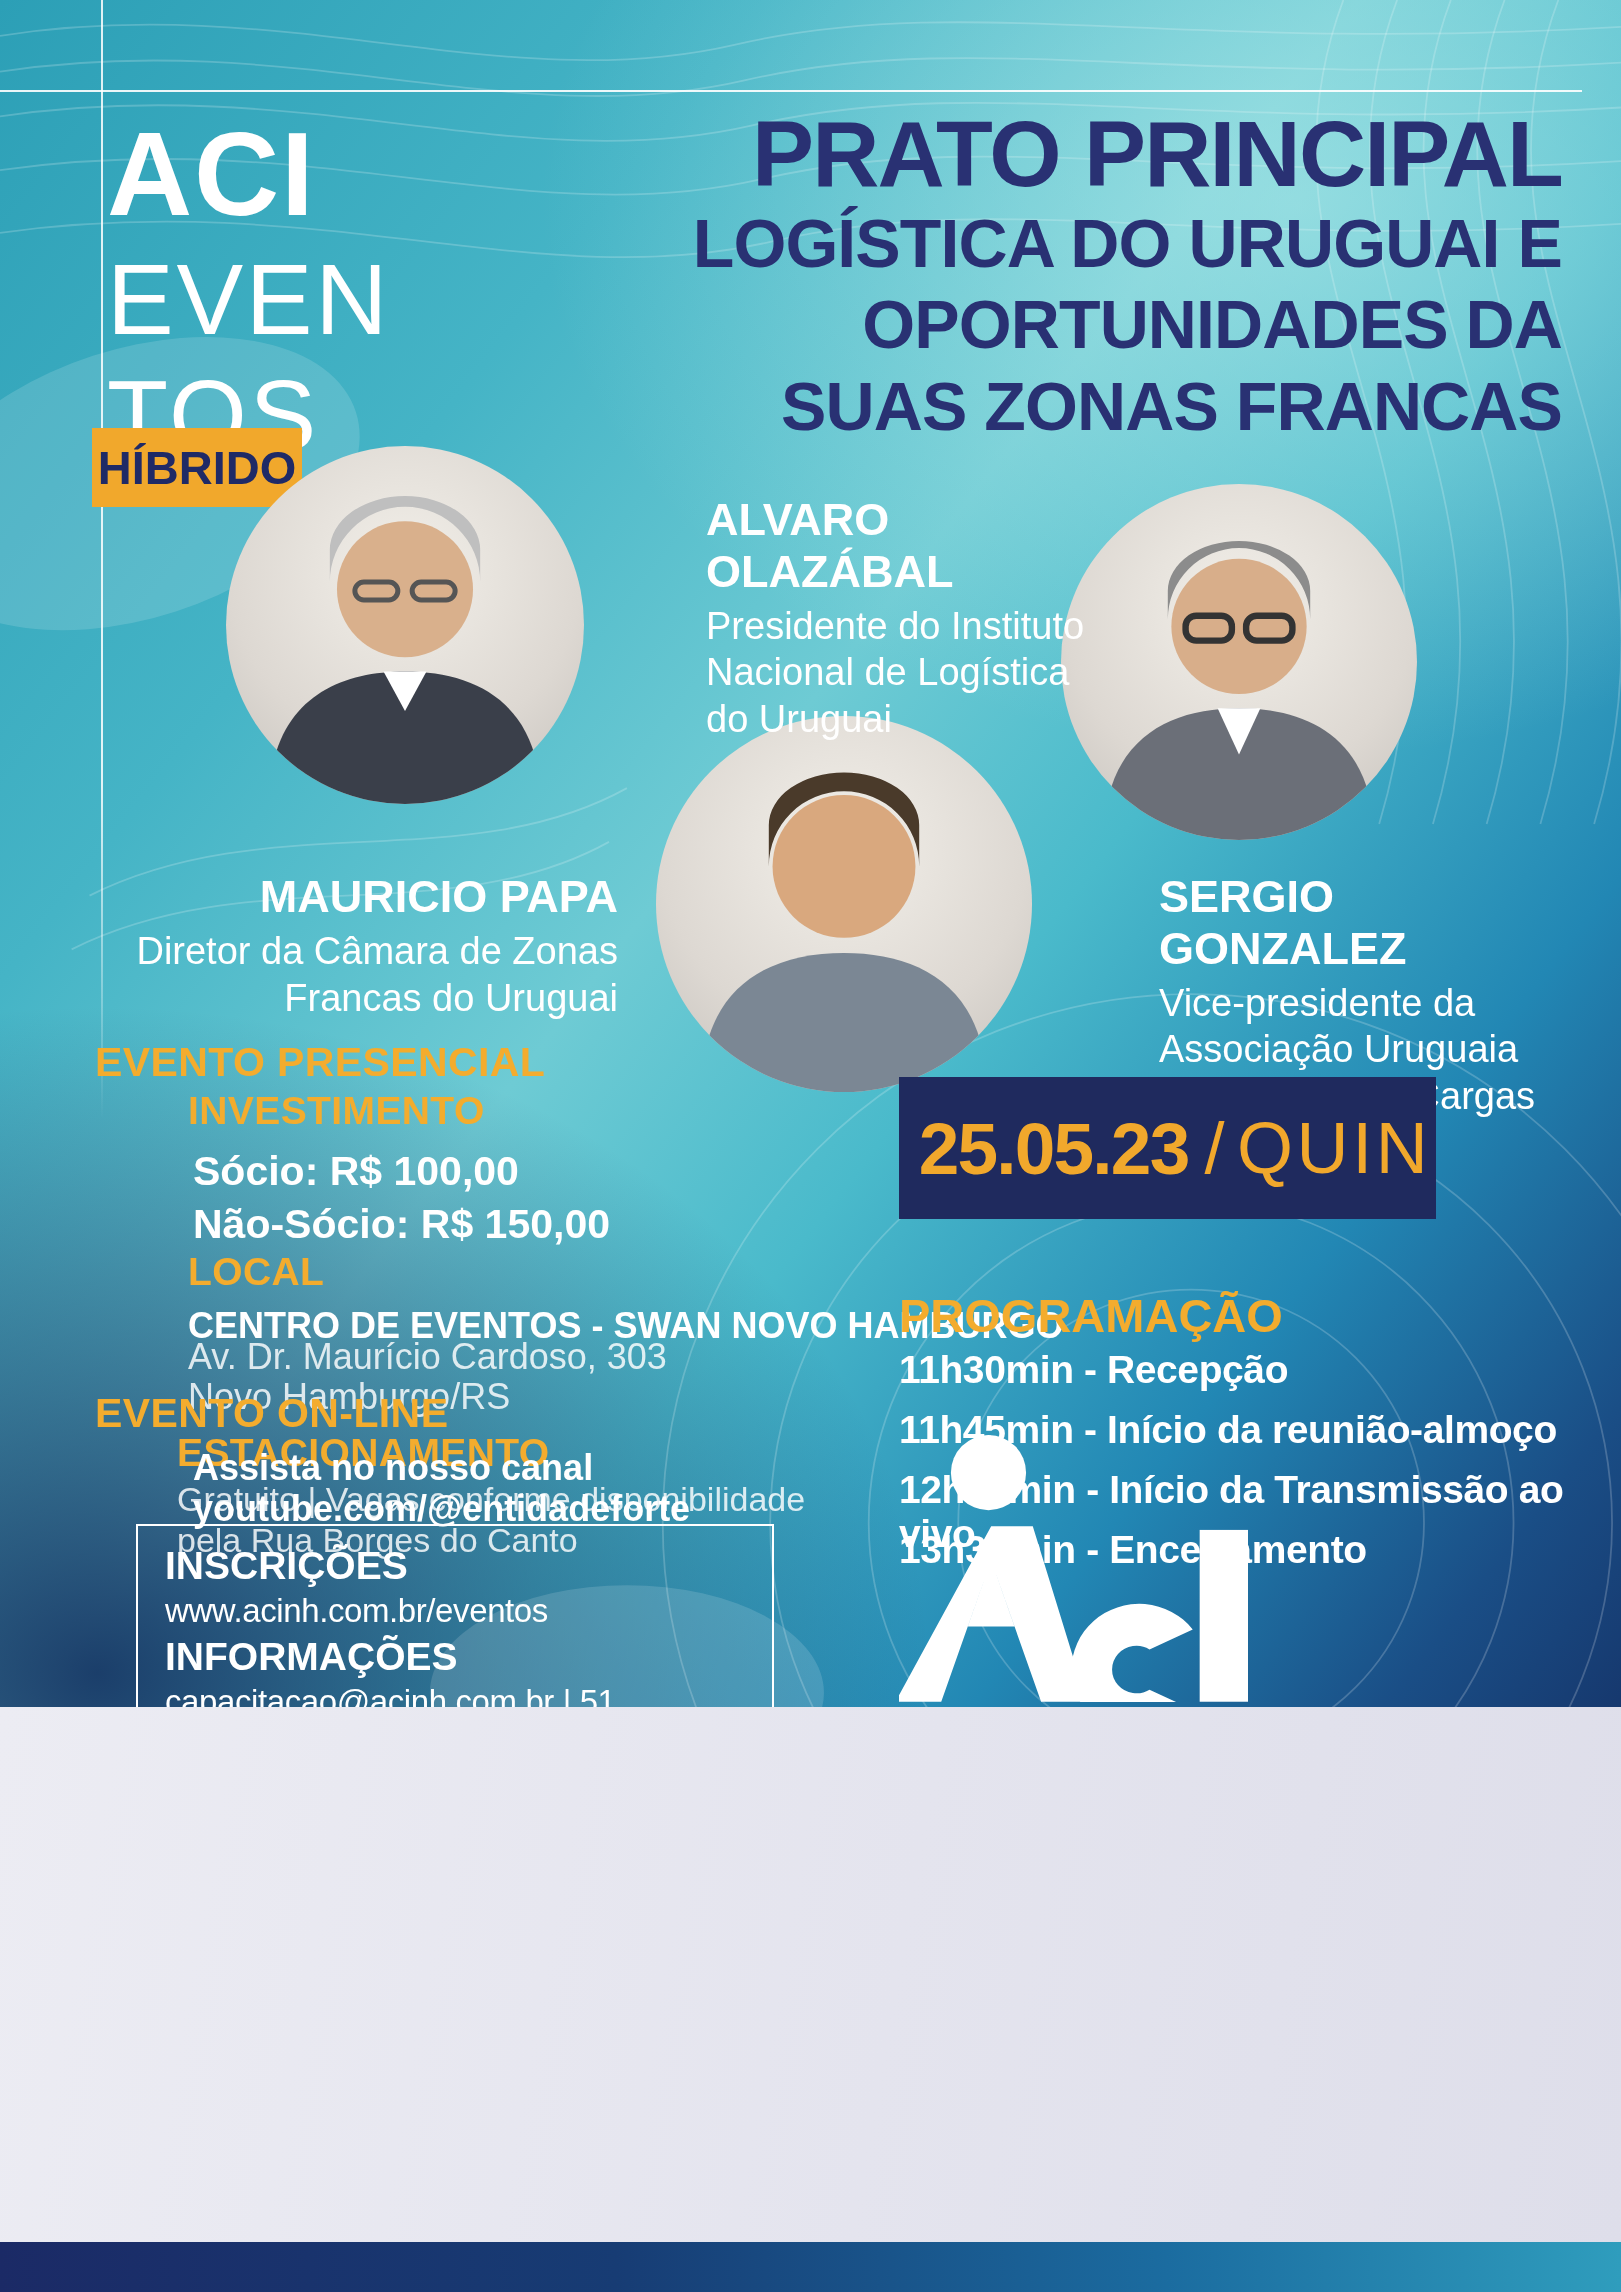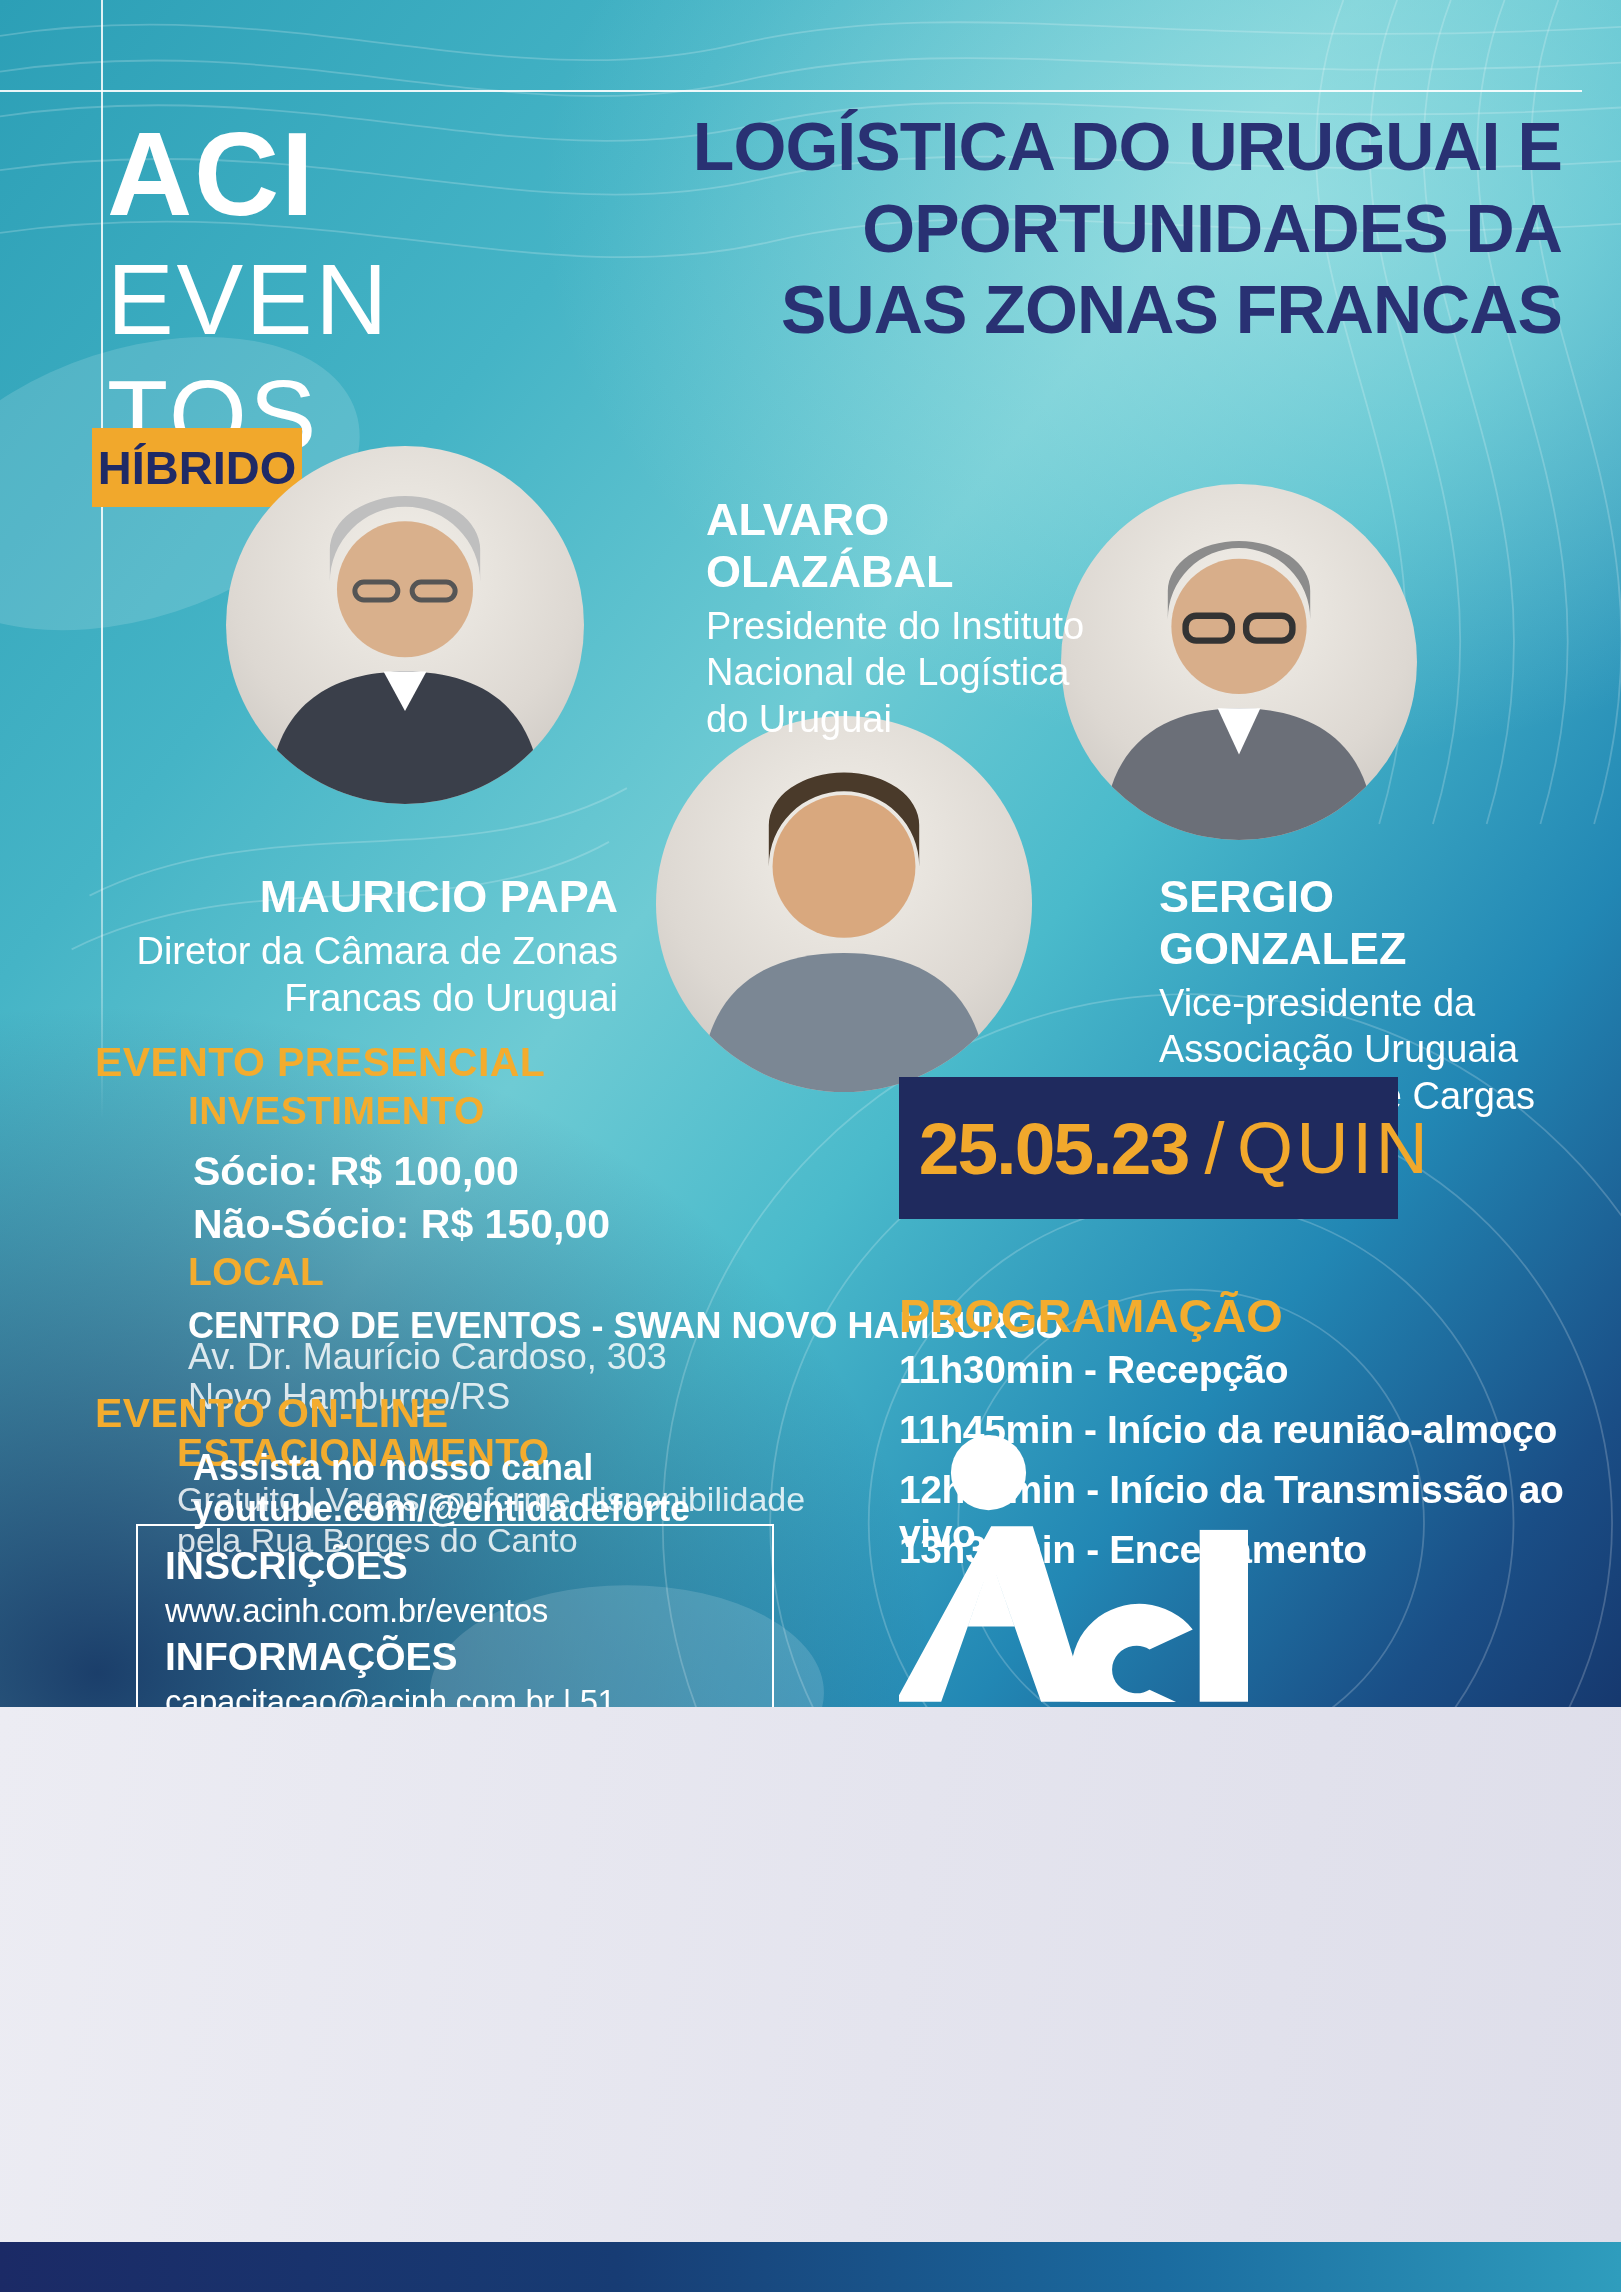--- a/index.html
+++ b/index.html
@@ -35,21 +35,21 @@
   .cap .nm{font-size:45px;font-weight:bold;line-height:1.15;}
   .cap .rl{font-size:38px;font-weight:normal;line-height:1.22;margin-top:5.4px;}
   
   .h-yel{position:absolute;color:#F3AC2E;font-weight:bold;font-size:41px;letter-spacing:0.4px;}
   .h-yel.sm{font-size:39px;}
   .t-wb{position:absolute;color:#fff;font-weight:bold;font-size:41px;margin-top:12px;}
   .t-wb.sm{font-size:36px;}
   .t-wl{position:absolute;color:rgba(255,255,255,.82);font-size:36px;}
   .t-wl.sm{font-size:34px;}
   
-  .datebox{position:absolute;left:899px;top:1077px;width:499px;height:142px;background:#1F2A5E;
+  .datebox{position:absolute;left:899px;top:1077px;width:537px;height:142px;background:#1F2A5E;
            display:flex;align-items:center;padding-left:19.7px;box-sizing:border-box;}
   .datebox .d{color:#F1A82C;font-weight:bold;font-size:73px;letter-spacing:-1.8px;}
   .datebox .s{color:#F1A82C;font-size:72px;margin:0 12.5px 0 16px;font-weight:normal;}
   .datebox .q{color:#F1A82C;font-size:72px;font-weight:normal;letter-spacing:3.6px;}
   
   .prog-h{position:absolute;left:899px;top:1288px;color:#F3AC2E;font-weight:bold;font-size:47px;}
   .prog-i{position:absolute;left:899px;color:#fff;font-weight:bold;font-size:39px;letter-spacing:-0.4px;}
   
   .insc{position:absolute;left:136px;top:1524px;width:638px;height:192px;border:2.7px solid #fff;
         box-sizing:border-box;padding:19.7px 0 0 27px;color:#fff;}
@@ -99,20 +99,21 @@
     <div class="frame-h"></div>
 
     <div class="brand">
       <div class="l1">ACI</div>
       <div class="l2">EVEN</div>
       <div class="l3">TOS</div>
     </div>
     <div class="badge">HÍBRIDO</div>
 
     <div class="title">
+      <div class="main">PRATO PRINCIPAL</div>
       <div class="sub">LOGÍSTICA DO URUGUAI E</div>
       <div class="sub">OPORTUNIDADES DA</div>
       <div class="sub">SUAS ZONAS FRANCAS</div>
     </div>
 
     <div class="photo" style="left:226px;top:446px;width:358px;height:358px;">
       <svg viewBox="0 0 100 100">
         <circle cx="50" cy="40" r="19" fill="#D9B08C"></circle>
         <path d="M29,38 a21,21 0 0 1 42,0 l0,-9 a21,15 0 0 0 -42,0 z" fill="#BFBFBF"></path>
         <rect x="36" y="38" width="12" height="5" rx="2.5" fill="none" stroke="#555" stroke-width="1.4"></rect>

